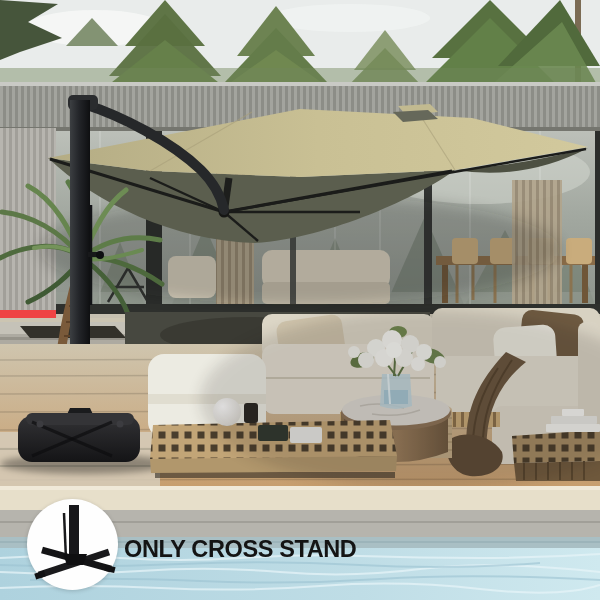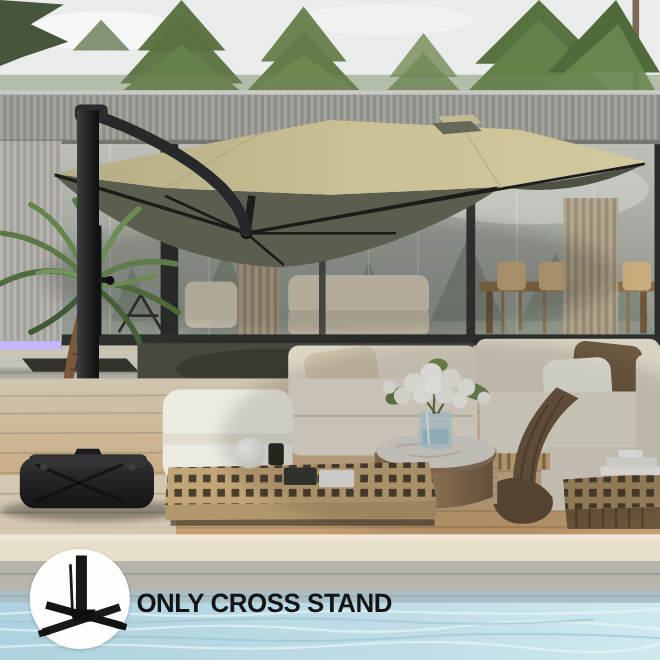--- a/index.html
+++ b/index.html
@@ -1,16 +1,16 @@
 <!DOCTYPE html>
 <html><head>
 <meta charset="utf-8">
 <style>
   html,body{margin:0;padding:0;background:#222;}
-  .stage{position:relative;width:600px;height:600px;overflow:hidden;background:#c4b5fd;
+  .stage{position:relative;width:600px;height:600px;overflow:hidden;background:#ef4444;
          font-family:"Liberation Sans",sans-serif;}
   .stage svg{position:absolute;left:0;top:0;display:block;}
   .badge-circle{position:absolute;left:27px;top:499px;width:91px;height:91px;border-radius:50%;
                 background:#fefefe;box-shadow:0 1px 4px rgba(0,0,0,.18);}
   .badge-circle svg{position:absolute;left:0;top:0;}
   .badge-caption{position:absolute;left:124px;top:536px;width:320px;height:28px;
                  font-size:24px;line-height:26px;font-weight:bold;color:#141414;
                  letter-spacing:-0.4px;transform:scaleX(.98);transform-origin:left center;
                  white-space:nowrap;}
 </style>

